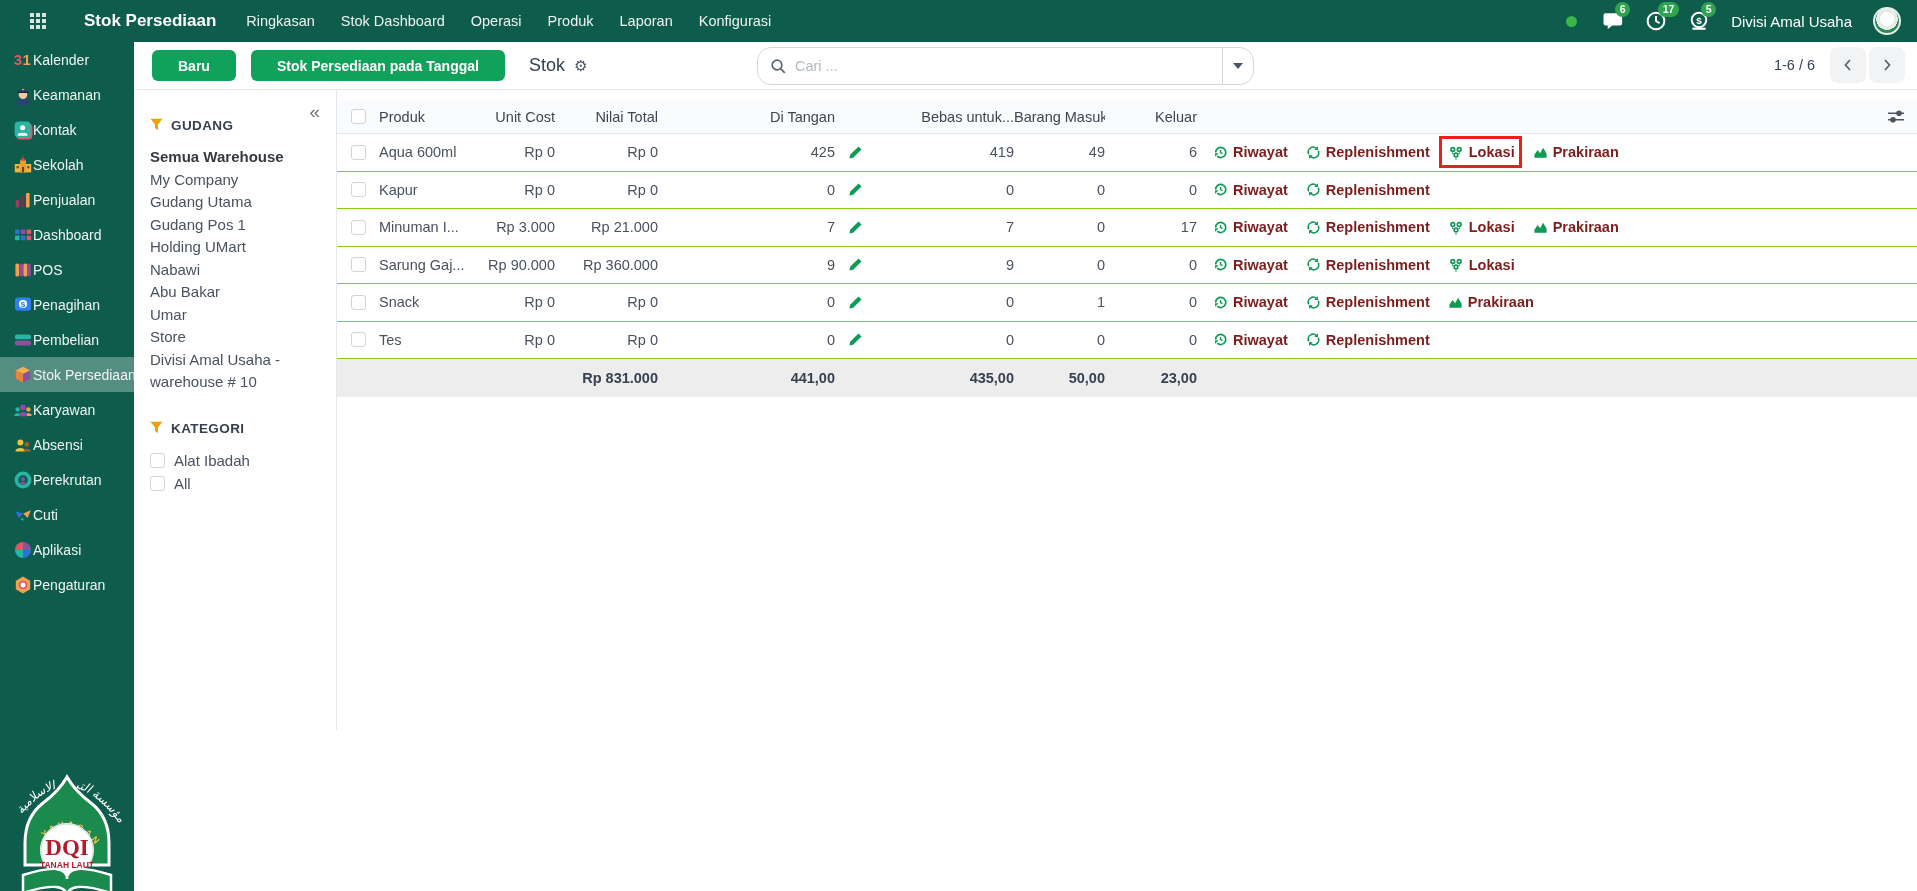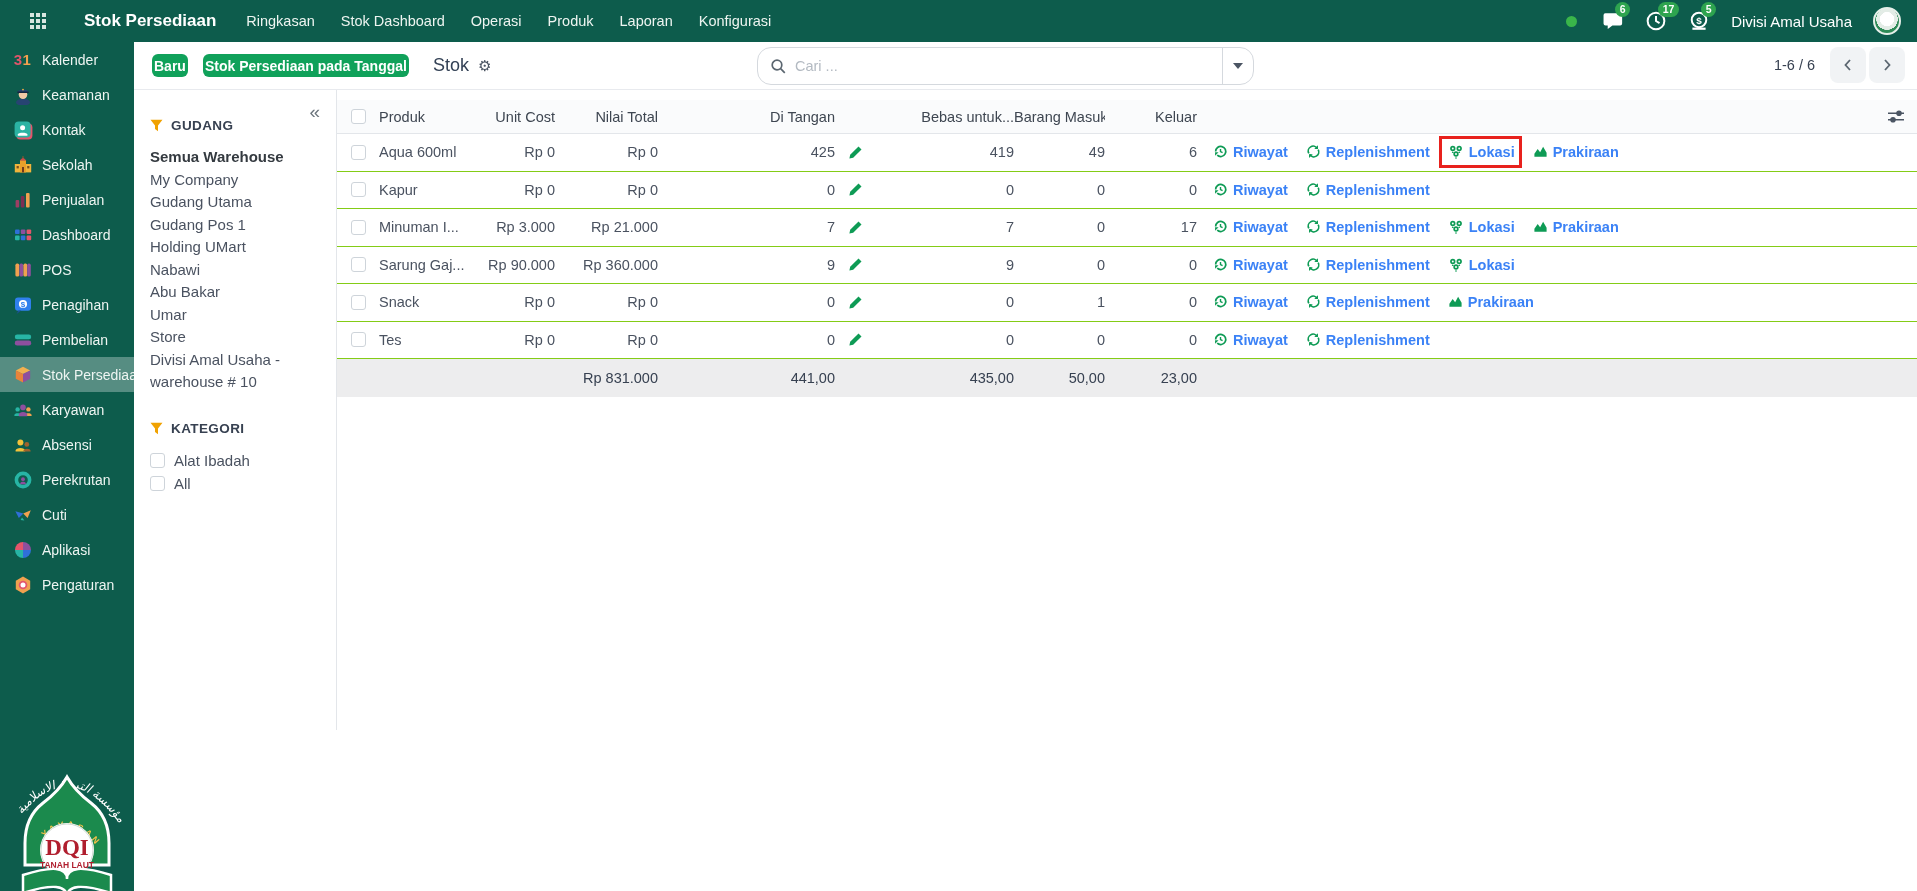--- a/index.html
+++ b/index.html
@@ -18,34 +18,34 @@
   .status-dot{width:11px;height:11px;border-radius:50%;background:#3ab54a;margin-right:4px}
   .navicon{position:relative;width:22px;height:22px;cursor:pointer}
   .badge{position:absolute;top:-8px;left:13px;background:#2ea44f;color:#fff;font-size:10.5px;
     font-weight:700;padding:2px 4.5px;border-radius:9px;line-height:1}
   .nav-company{color:#fff;font-size:15px;cursor:pointer;white-space:nowrap}
   .avatar{width:28px;height:28px;border-radius:50%;cursor:pointer;border:2px solid #e6efe9;
     background:radial-gradient(circle at 50% 42%,#ffffff 0 38%,#e3ece6 39% 58%,#2e8b57 59% 100%)}
 
   
   .sidebar{position:absolute;top:42px;left:0;width:134px;bottom:0;background:#0d5c4c;overflow:hidden;z-index:5}
-  .side-item{display:flex;align-items:center;gap:9px;height:35px;padding-left:12px;cursor:pointer}
+  .side-item{display:flex;align-items:center;height:35px;padding-left:12px;cursor:pointer}
   .side-item.active{background:rgba(255,255,255,.3)}
   .side-label{font-size:14px;color:#eef5f2;white-space:nowrap}
   .appicon{width:21px;height:21px;flex:none;display:inline-flex;align-items:center;justify-content:center}
   .kal31{font-weight:800;font-size:15px;letter-spacing:.5px;
     background:linear-gradient(90deg,#e4556b 55%,#f0a14f 55%);
     -webkit-background-clip:text;background-clip:text;color:transparent}
   .side-logo{position:absolute;bottom:-8px;left:50%;transform:translateX(-50%)}
 
   
   .control-bar{position:absolute;top:42px;left:134px;right:0;height:48px;background:#fff;
     border-bottom:1px solid #e8eaee;display:flex;align-items:center;padding-left:18px;gap:15px;z-index:4}
-  .btn-green{background:#10a15a;color:#fff;border:none;border-radius:6px;height:23px;
-    padding:0 2px;font-size:14px;font-weight:700;font-family:inherit;cursor:pointer;white-space:nowrap}
+  .btn-green{background:#10a15a;color:#fff;border:none;border-radius:6px;height:31px;
+    padding:0 26px;font-size:14px;font-weight:700;font-family:inherit;cursor:pointer;white-space:nowrap}
   .breadcrumb{font-size:18px;color:#334155;margin-left:9px;white-space:nowrap}
   .gear{color:#4b5563;font-size:15px;cursor:pointer;margin-left:-6px}
   .gear::before{content:"\2699"}
   .searchbox{position:absolute;left:623px;top:5px;width:497px;height:38px;border:1px solid #d5d9de;
     border-radius:14px;background:#fff;display:flex;align-items:center}
   .searchbox svg{margin-left:12px;flex:none}
   .searchbox input{flex:1;border:none;outline:none;font-size:14.5px;color:#374151;
     padding:0 8px;font-family:inherit;background:transparent}
   .searchbox input::placeholder{color:#b3bac2}
   .search-toggle{width:31px;height:100%;border-left:1px solid #d5d9de;display:flex;
@@ -57,50 +57,50 @@
   .pager-btn{width:36px;height:36px;border:none;background:#f1f3f5;border-radius:8px;
     display:flex;align-items:center;justify-content:center;cursor:pointer}
 
   
   .content{position:absolute;top:90px;left:134px;right:0;bottom:0;display:flex;background:#fff}
 
   .filter-panel{width:203px;flex:none;position:relative;padding:14px 12px 0 16px;
     border-right:1px solid #e3e6ea;height:640px}
   .collapse-btn{position:absolute;top:12px;right:16px;color:#6c757d;font-size:19px;cursor:pointer;line-height:1}
   .collapse-btn::before{content:"\00AB"}
-  .filter-heading{display:flex;align-items:center;gap:8px;font-weight:700;font-size:13.5px;
+  .filter-heading{display:flex;align-items:flex-start;gap:8px;font-weight:700;font-size:13.5px;
     color:#374151;letter-spacing:.4px;margin:14px 0 13px}
   .filter-heading.second{margin-top:27px}
   .f-item{font-size:15px;color:#4a5260;line-height:22.5px;cursor:pointer}
   .f-item.bold{font-weight:700;color:#343a40}
   .f-check{display:flex;align-items:center;gap:9px;font-size:15px;color:#4a5260;line-height:23px;cursor:pointer}
   .cb{width:15px;height:15px;border:1px solid #ced4da;border-radius:3px;background:#fff;display:inline-block;flex:none;cursor:pointer}
 
   
   .table-area{flex:1;padding-top:10px;position:relative;min-width:0}
   .thead{display:flex;align-items:center;height:34px;background:#fafbfc;
     border-bottom:1px solid #e3e6ea;font-size:14.5px;color:#3e4651}
   .trow{display:flex;align-items:center;height:37.5px;border-bottom:1px solid #84cc16;
     font-size:14.5px;color:#4a5260;background:#fff}
-  .trow.totals{background:#ededee;font-weight:400;color:#374151;height:38px;border-bottom:none}
+  .trow.totals{background:#ededee;font-weight:700;color:#374151;height:38px;border-bottom:none}
   .col{white-space:nowrap;overflow:hidden}
   .num{text-align:right}
   .col-cb{width:42px;flex:none;display:flex;justify-content:center}
   .c-produk{width:100px;flex:none}
   .c-unit{width:76px;flex:none}
   .c-nilai{width:103px;flex:none}
   .c-ditangan{width:177px;flex:none}
   .col-pencil{width:40px;flex:none;display:flex;align-items:center;padding-left:13px}
   .c-bebas{width:139px;flex:none}
   .c-masuk{width:91px;flex:none}
   .c-keluar{width:92px;flex:none}
   .col-actions{flex:1;display:flex;align-items:center;gap:18px;padding-left:16px;min-width:0}
   .th-actions{justify-content:flex-end;padding-right:12px}
   .adjust{cursor:pointer;display:inline-flex}
-  .act{display:inline-flex;gap:5px;color:#3b82f6;font-weight:700;
+  .act{display:inline-flex;align-items:center;gap:5px;color:#7f1d1d;font-weight:700;
     font-size:14.5px;cursor:pointer;white-space:nowrap}
   .pencil{cursor:pointer}
   .red-box{position:relative;display:inline-flex}
   .red-box::after{content:"";position:absolute;top:-8px;bottom:-8px;left:-9px;right:-7px;
     border:3px solid #e8211d;pointer-events:none}
 </style>
 </head>
 <body>
 
 <div class="screen">

